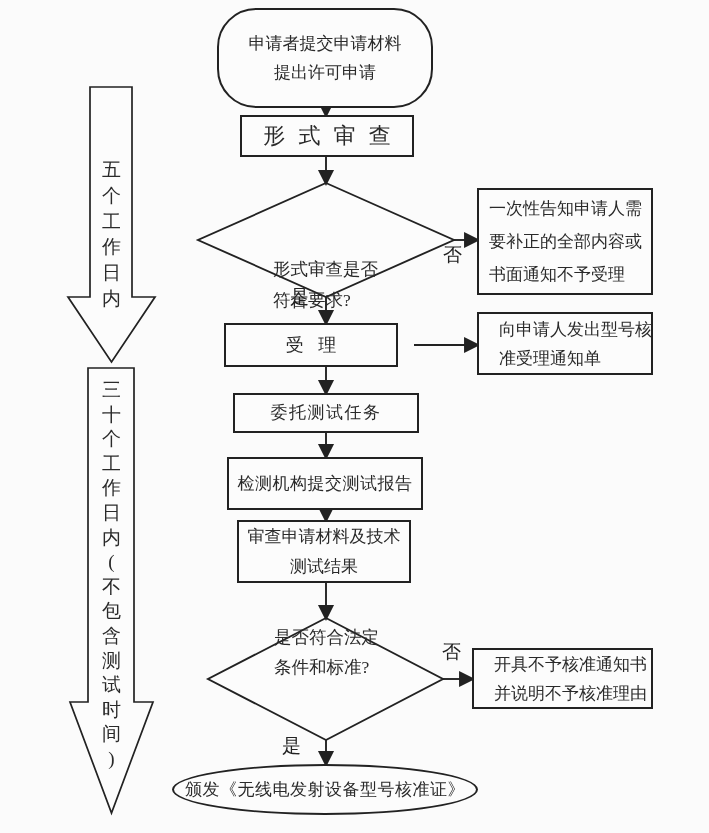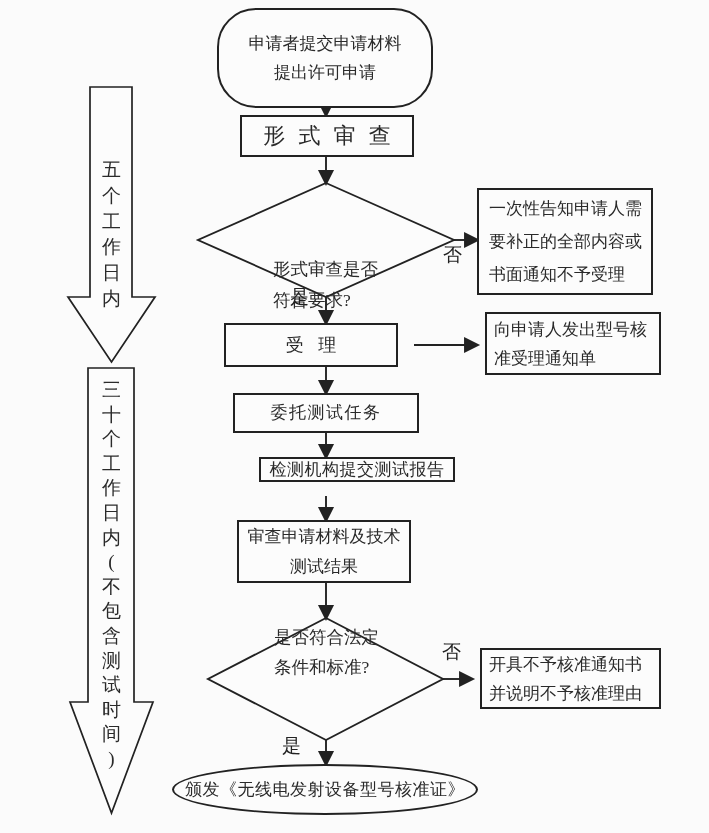--- a/index.html
+++ b/index.html
@@ -18,21 +18,21 @@
   .node{
     position:absolute;z-index:2;box-sizing:border-box;
     background:#fcfcfc;border:2px solid #222;
     display:flex;flex-direction:column;align-items:center;justify-content:center;
     font-size:17px;line-height:28px;color:#2a2a2a;
   }
   .terminator-start{border-radius:39px;}
   .terminator-end{border-radius:50%;}
   .node .ln{white-space:nowrap;}
   .left-lines{align-items:flex-start;padding-left:10px;line-height:33px;}
-  .left-lines2{align-items:flex-start;padding-left:7px;line-height:29px;margin-left:8px;}
+  .left-lines2{align-items:flex-start;padding-left:20px;line-height:29px;}
   .spaced{letter-spacing:0.6em;text-indent:0.6em;white-space:nowrap;}
   .spaced-wide{letter-spacing:0.8em;text-indent:0.8em;white-space:nowrap;}
   .diamond-label{
     position:absolute;z-index:3;font-size:17.5px;line-height:31px;
     text-align:left;color:#2a2a2a;white-space:nowrap;
   }
   .edge-label{
     position:absolute;z-index:3;font-size:19px;color:#222;line-height:20px;
   }
   .vtext{
@@ -136,21 +136,21 @@
 
   <div class="node left-lines2" style="left:477px;top:312px;width:176px;height:63px;">
     <span class="ln">向申请人发出型号核</span>
     <span class="ln">准受理通知单</span>
   </div>
 
   <div class="node" style="left:233px;top:393px;width:186px;height:40px;letter-spacing:1.5px;">
     <span class="ln">委托测试任务</span>
   </div>
 
-  <div class="node" style="left:227px;top:457px;width:196px;height:25px;margin-left:32px;">
+  <div class="node" style="left:227px;top:457px;width:196px;height:53px;">
     <span class="ln small-ln">检测机构提交测试报告</span>
   </div>
 
   <div class="node" style="left:237px;top:520px;width:174px;height:63px;line-height:30px;">
     <span class="ln">审查申请材料及技术</span>
     <span class="ln">测试结果</span>
   </div>
 
   <div class="diamond-label" style="left:274px;top:622px;line-height:30px;">
     <div>是否符合法定</div>

